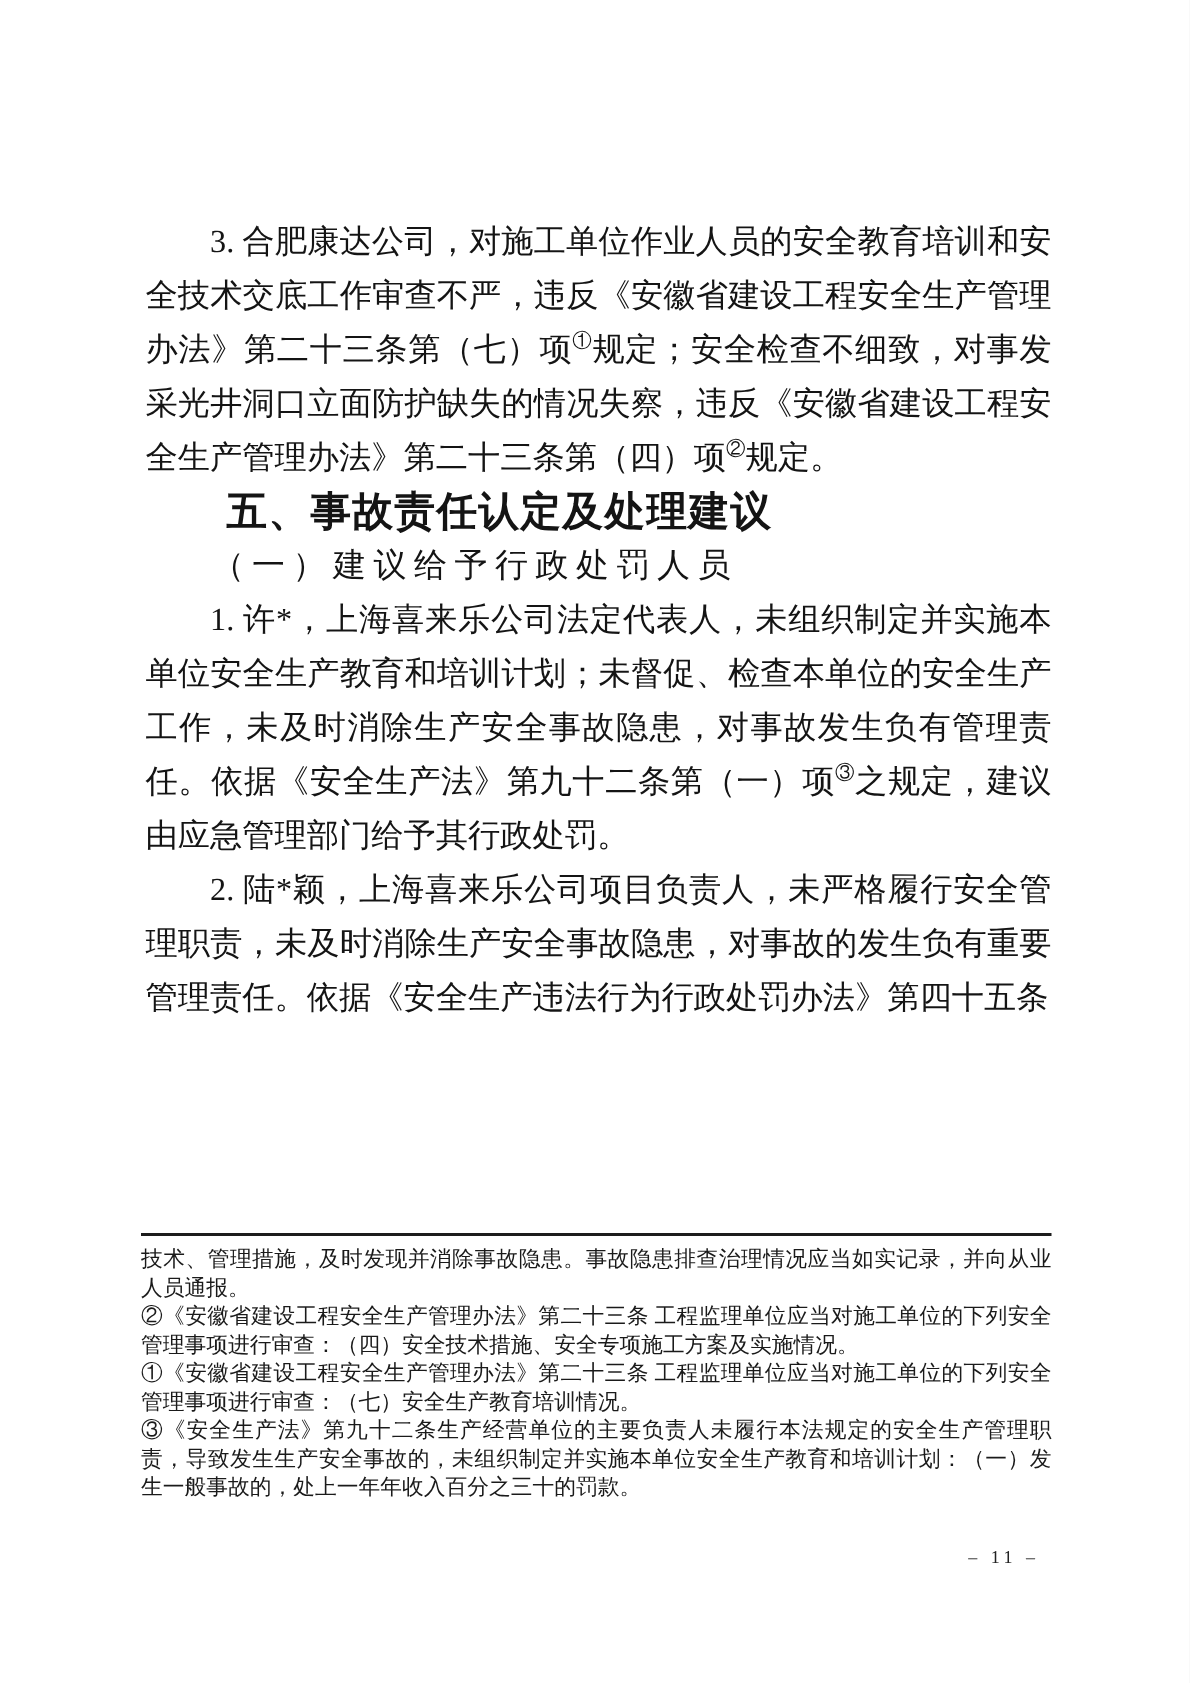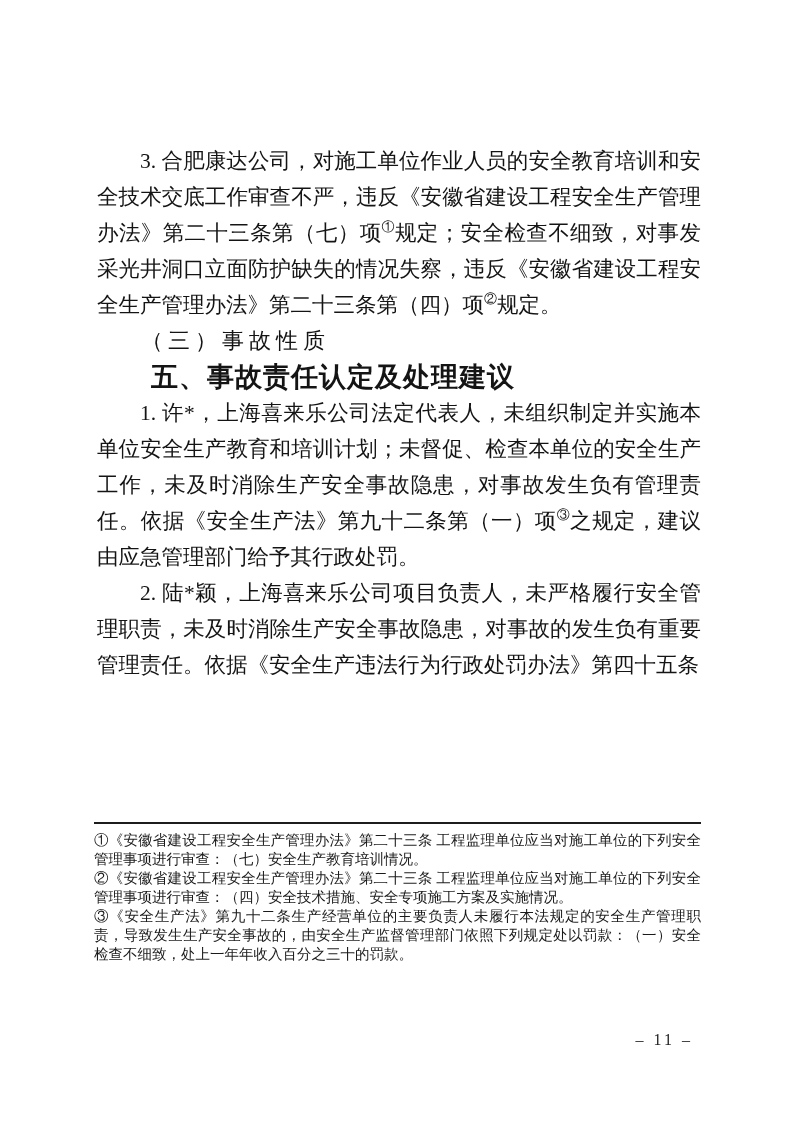--- a/index.html
+++ b/index.html
@@ -47,47 +47,48 @@
     font-size: 14.5px;
     line-height: 19px;
     text-align: justify;
     text-justify: inter-ideograph;
     color: #1a1a1a;
   }
   .footnotes p { margin: 0; }
   .page-number {
     position: absolute;
     top: 1031px; right: 100px;
-    font-size: 16px;
+    font-size: 12px;
     letter-spacing: 3px;
     color: #222;
   }
 </style>
 </head>
 <body>
 
 <div class="page">
 
   <main class="main-text">
 
     <p><span>3. 合肥康达公司，对施工单位作业人员的安全教育培训和安全技术交底工作审查不严，违反《安徽省建设工程安全生产管理办法》第二十三条第（七）项</span><sup class="fnref">①</sup><span>规定；安全检查不细致，对事发采光井洞口立面防护缺失的情况失察，违反《安徽省建设工程安全生产管理办法》第二十三条第（四）项</span><sup class="fnref">②</sup><span>规定。</span></p>
 
-    <p class="sub-heading">（三）事故性质</p>
 
 
     <p class="section-heading">五、事故责任认定及处理建议</p>
 
+    <p class="sub-heading">（一）建议给予行政处罚人员</p>
 
     <p><span>1. 许*，上海喜来乐公司法定代表人，未组织制定并实施本单位安全生产教育和培训计划；未督促、检查本单位的安全生产工作，未及时消除生产安全事故隐患，对事故发生负有管理责任。依据《安全生产法》第九十二条第（一）项</span><sup class="fnref">③</sup><span>之规定，建议由应急管理部门给予其行政处罚。</span></p>
 
     <p>2. 陆*颖，上海喜来乐公司项目负责人，未严格履行安全管理职责，未及时消除生产安全事故隐患，对事故的发生负有重要管理责任。依据《安全生产违法行为行政处罚办法》第四十五条</p>
 
   </main>
 
   <footer class="footnotes">
+    <p>技术、管理措施，及时发现并消除事故隐患。事故隐患排查治理情况应当如实记录，并向从业人员通报。</p>
+    <p>②《安徽省建设工程安全生产管理办法》第二十三条 工程监理单位应当对施工单位的下列安全管理事项进行审查：（四）安全技术措施、安全专项施工方案及实施情况。</p>
     <p>①《安徽省建设工程安全生产管理办法》第二十三条 工程监理单位应当对施工单位的下列安全管理事项进行审查：（七）安全生产教育培训情况。</p>
-    <p>②《安徽省建设工程安全生产管理办法》第二十三条 工程监理单位应当对施工单位的下列安全管理事项进行审查：（四）安全技术措施、安全专项施工方案及实施情况。</p>
-    <p>③《安全生产法》第九十二条生产经营单位的主要负责人未履行本法规定的安全生产管理职责，导致发生生产安全事故的，由安全生产监督管理部门依照下列规定处以罚款：（一）安全检查不细致，处上一年年收入百分之三十的罚款。</p>
+    <p>③《安全生产法》第九十二条生产经营单位的主要负责人未履行本法规定的安全生产管理职责，导致发生生产安全事故的，未组织制定并实施本单位安全生产教育和培训计划：（一）发生一般事故的，处上一年年收入百分之三十的罚款。</p>
   </footer>
 
   <div class="page-number">– 11 –</div>
 
 </div>
 
 </body></html>

